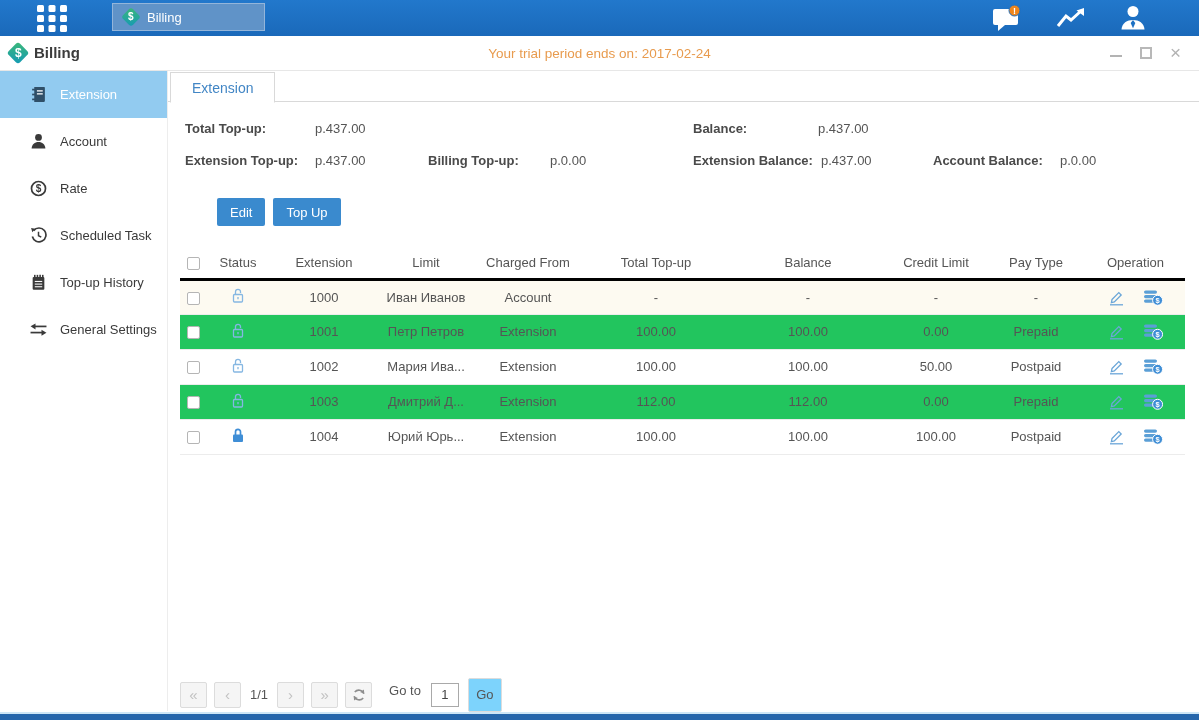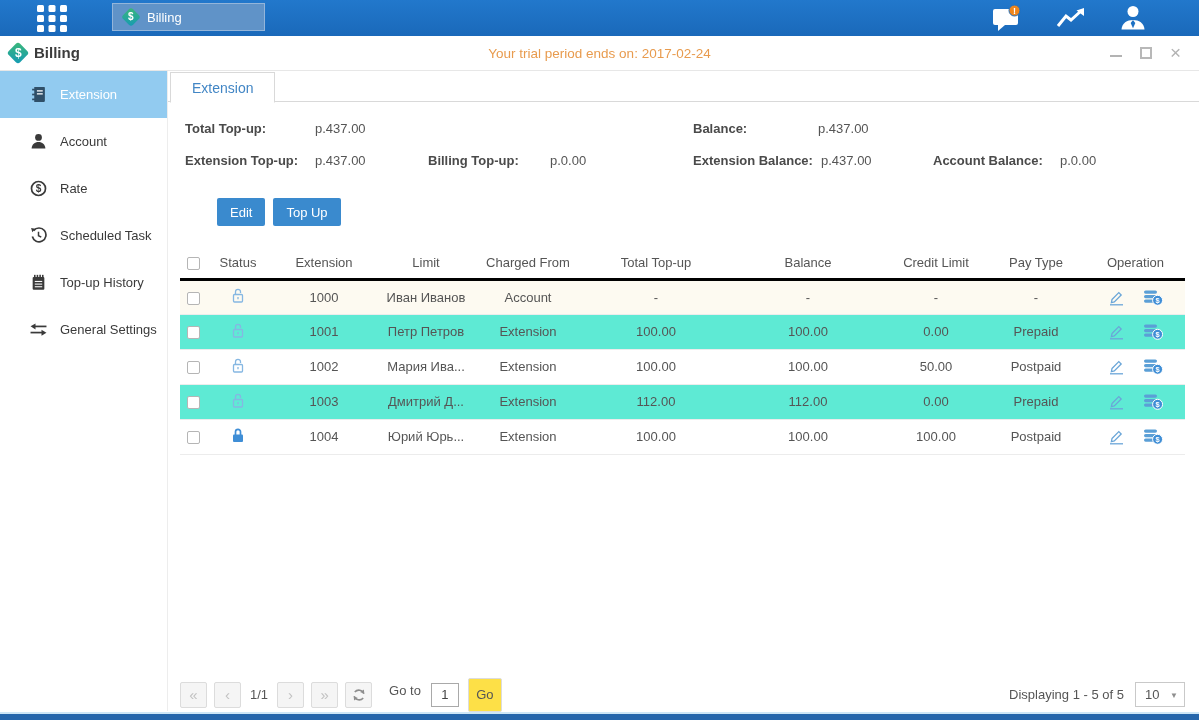--- a/index.html
+++ b/index.html
@@ -61,37 +61,37 @@
 
   .actions { margin:16px 0 0 17px; display:flex; gap:8px;padding-left:32px; }
   .btn-blue { background:#3a8ace; color:#fff; border:none; border-radius:2px; height:28px;
               padding:0 13px; font-size:13px; font-family:inherit; cursor:pointer; }
 
   .table-wrap { margin:21px 14px 0 12px; }
   table { width:100%; border-collapse:collapse; font-size:13px; color:#555; table-layout:fixed; }
   thead th { font-weight:normal; color:#555; height:32px; text-align:center; border-bottom:3px solid #000000; }
   tbody td { height:35px; text-align:center; border-bottom:1px solid #ececec; }
   tbody tr.cream { background:#fdfaf1; }
-  tbody tr.alt { background:#5eead4; }
+  tbody tr.alt { background:#22c55e; }
   .cb { display:inline-block; width:13px; height:13px; border:1px solid #b5b5b5; border-radius:2px;
         background:#fff; cursor:pointer; vertical-align:middle; }
   .op-cell span { display:inline-flex; margin:0 7px; cursor:pointer; vertical-align:middle; }
   .lock { display:inline-flex; cursor:pointer; }
 
   
   .pagination { position:absolute; left:12px; right:14px; bottom:3px; height:27px;
                 display:flex; align-items:center; }
   .pg-btn { width:27px; height:26px; background:#f5f5f5; border:1px solid #dcdcdc; border-radius:2px;
             color:#c2c2c2; display:inline-flex; align-items:center; justify-content:center;
             font-size:15px; margin-right:7px; cursor:pointer; }
   .pg-page { color:#555; margin:0 9px 0 2px; }
   .pg-goto-label { margin:0 10px 8px 10px; color:#555; }
   .pg-input { width:28px; height:24px; border:1px solid #a9a9a9; text-align:center; font-size:13px;
               font-family:inherit; color:#444; }
-  .pg-go { margin-left:9px; width:34px; height:34px; background:#fde047; border:1px solid #dcdcdc;
+  .pg-go { margin-left:9px; width:34px; height:34px; background:#7dd3fc; border:1px solid #dcdcdc;
            border-radius:2px; color:#555; font-size:13px; font-family:inherit; cursor:pointer; }
   .pg-right { margin-left:auto; display:flex; align-items:center; gap:11px; }
   .pg-display { color:#555; }
   .pg-size { width:50px; height:25px; border:1px solid #c9c9c9; background:#fff; display:flex;
              align-items:center; padding-left:9px; position:relative; cursor:pointer; color:#555; }
   .pg-size .caret { position:absolute; right:6px; top:8px; font-size:8px; color:#8f8f8f; }
 
   .bottom-strip { position:absolute; top:712px; left:0; width:1199px; height:8px;
                   background:#2566ab; border-top:2px solid #cde6f6; }
 </style>
@@ -488,25 +488,18 @@
           <svg width="14" height="14" viewBox="0 0 16 16" fill="none" stroke="#8d8d8d" stroke-width="1.8">
             <path d="M13.5 6.5 A6 6 0 0 0 3.2 4.6"></path>
             <path d="M2.5 9.5 A6 6 0 0 0 12.8 11.4"></path>
             <polygon points="13.6,1.6 14,6.4 9.6,4.8" fill="#8d8d8d" stroke="none"></polygon>
             <polygon points="2.4,14.4 2,9.6 6.4,11.2" fill="#8d8d8d" stroke="none"></polygon>
           </svg>
         </span>
         <span class="pg-goto-label">Go to</span>
         <input class="pg-input" value="1" style="">
         <button class="pg-go">Go</button>
-        <div class="pg-right">
-          <span class="pg-display">Displaying 1 - 5 of 5</span>
-          <span class="pg-size">
-            <span>10</span>
-            <span class="caret">▼</span>
-          </span>
-        </div>
       </div>
     </div>
   </div>
 </div>
 
 <div class="bottom-strip"></div>
 
 </body></html>

